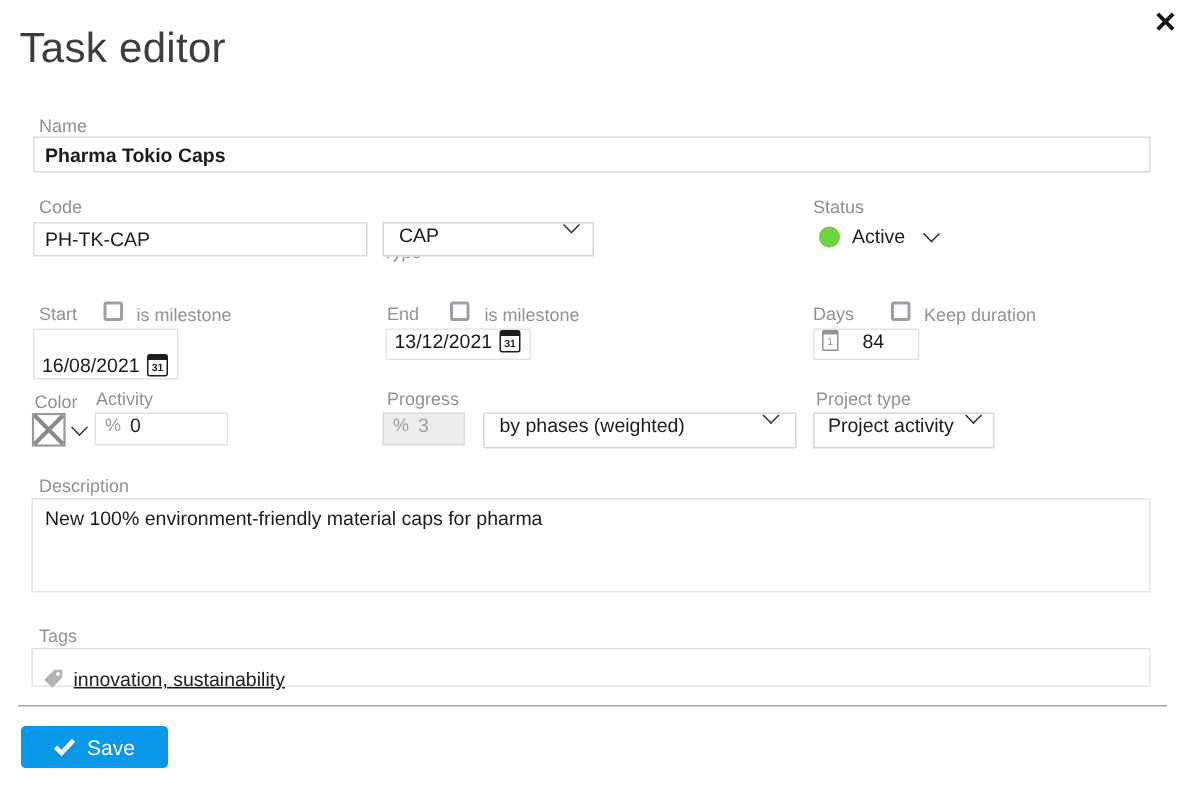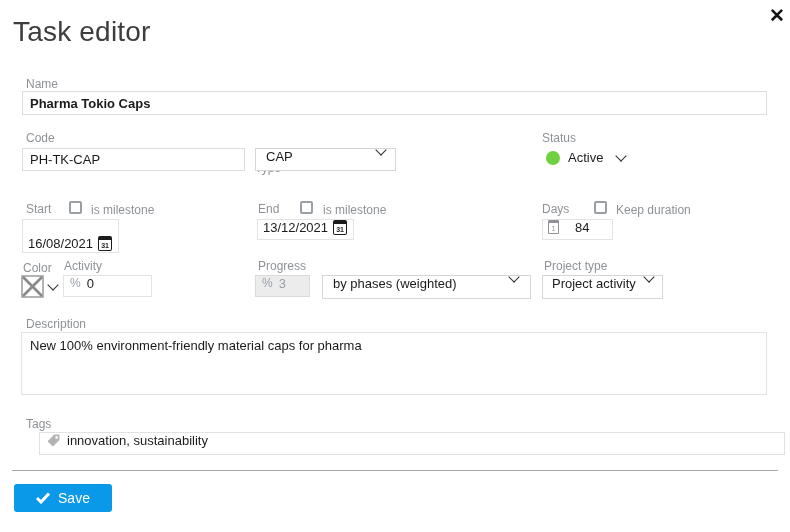--- a/index.html
+++ b/index.html
@@ -140,21 +140,21 @@
   <div class="abs lbl" style="left:544px; top:259px;">Project type</div>
   <div class="abs box" style="left:542px; top:275px; width:121px; height:24px; padding:0 9px; justify-content:space-between;">
     <span>Project activity</span>
     <span class="chev"></span>
   </div>
 
   <div class="abs lbl" style="left:26px; top:317px;">Description</div>
   <textarea class="abs ta" style="left: 21px; top: 332px; width: 746px; height: 63px;">New 100% environment-friendly material caps for pharma</textarea>
 
   <div class="abs lbl" style="left:26px; top:417px;">Tags</div>
-  <div class="abs box tagsbox" style="left:39px; top:432px; width:746px; height:23px; padding:0 6px; gap:6px;">
+  <div class="abs box tagsbox" style="left:21px; top:432px; width:746px; height:23px; padding:12px 6px; gap:6px;text-decoration:underline;">
     <svg width="15" height="15" viewBox="0 0 24 24">
       <path d="M21.5 2.5 h-8.5 l-10.5 10.5 8.5 8.5 10.5-10.5 z" fill="#b3b3b3"></path>
       <circle cx="17" cy="7" r="2.1" fill="#ffffff"></circle>
     </svg>
     <input value="innovation, sustainability" style="">
   </div>
 
   <div class="abs divider" style="left:12px; top:470px; width:766px;"></div>
 
   <button class="abs save" style="left:14px; top:484px; width:98px; height:28px;">

